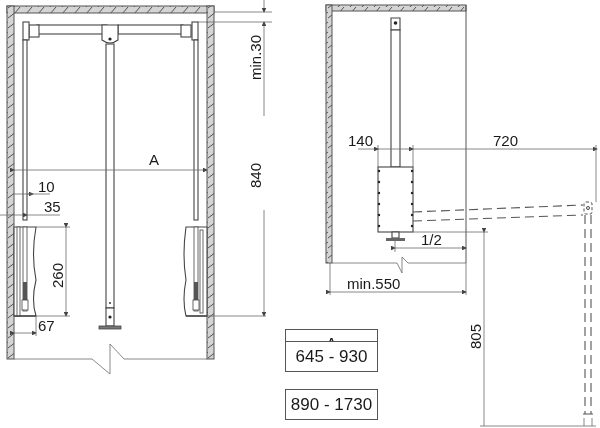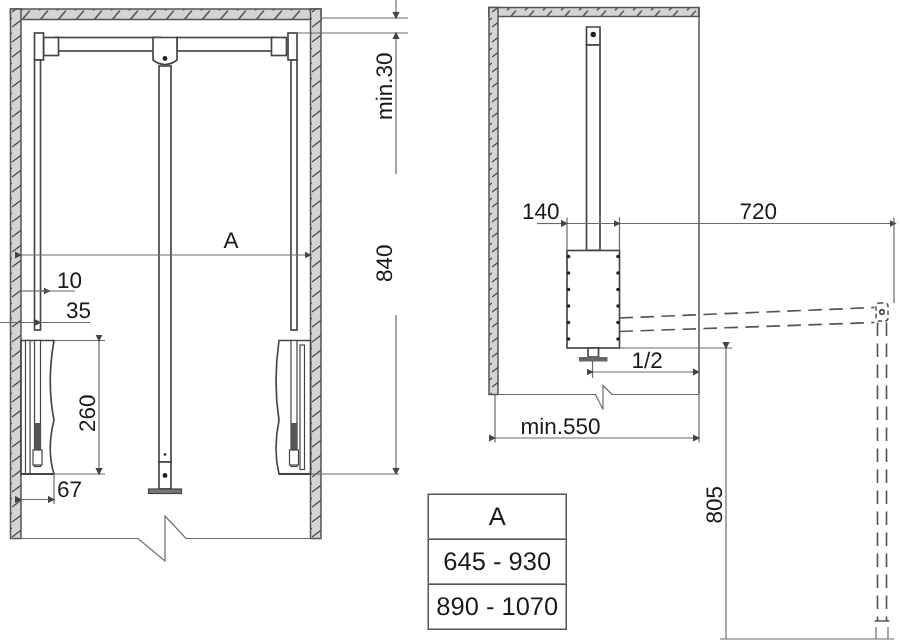--- a/index.html
+++ b/index.html
@@ -200,15 +200,15 @@
       <line x1="480" y1="426" x2="596" y2="426" class="thin"></line>
       <line x1="584" y1="418" x2="584" y2="426" class="thin"></line>
       <line x1="592" y1="418" x2="592" y2="426" class="thin"></line>
       <text class="dim-text" transform="translate(481,349) rotate(-90)">805</text>
     </g>
   </g>
 </svg>
 
 <div>
   <div class="tbl-cell" style="left:285px; top:329px; width:93px; height:31px;">A</div>
-  <div class="tbl-cell" style="left:285px; top:359px; width:93px; height:31px;">645 - 930</div>
-  <div class="tbl-cell" style="left:285px; top:389px; width:93px; height:31px;">890 - 1070</div>
+  <div class="tbl-cell" style="left:285px; top:341px; width:93px; height:31px;">645 - 930</div>
+  <div class="tbl-cell" style="left:285px; top:389px; width:93px; height:31px;">890 - 1730</div>
 </div>
 
 </body></html>

